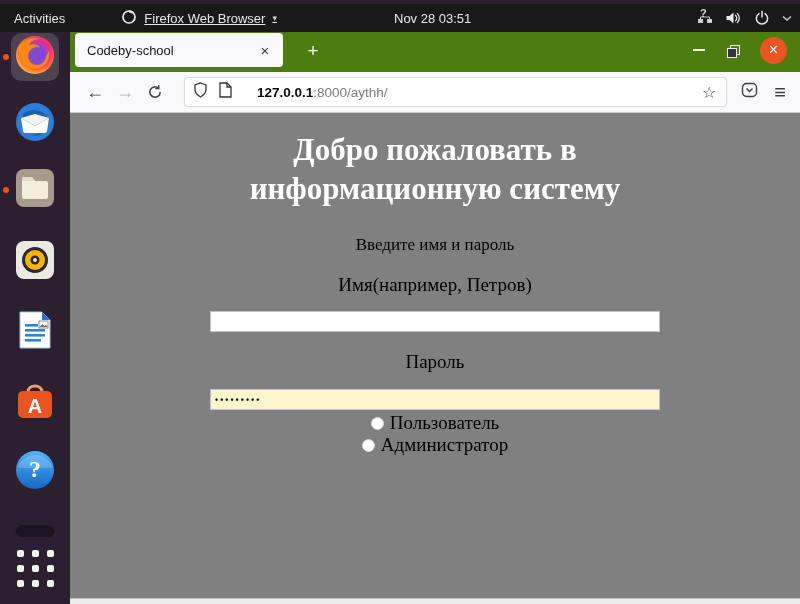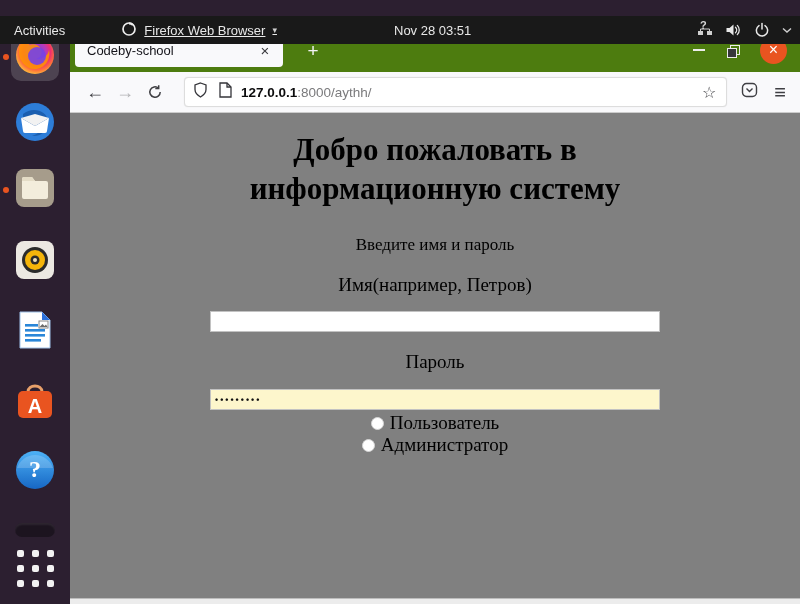--- a/index.html
+++ b/index.html
@@ -1,20 +1,20 @@
 <!DOCTYPE html>
 <html><head>
 <meta charset="utf-8">
 <style>
   * { margin:0; padding:0; box-sizing:border-box; }
   html,body { width:800px; height:604px; overflow:hidden; }
   body { font-family:"Liberation Sans", sans-serif; background:#2c1f30; position:relative; }
 
   
-  .topbar { position:absolute; left:0; top:16px; width:800px; height:28px; background:#191919;
+  .topbar { position:absolute; left:0; top:4px; width:800px; height:28px; background:#191919;
             color:#e8e8e8; font-size:13px; display:flex; align-items:center; z-index:5; }
   .tb-activities { padding:0 14px; height:100%; display:flex; align-items:center; cursor:pointer; }
   .tb-appmenu { display:flex; align-items:center; gap:7px; margin-left:34px; height:100%; padding:4px 8px; cursor:pointer;text-decoration:underline; }
   .tb-appmenu .chev { font-size:9px; color:#cfcfcf; }
   .tb-clock { position:absolute; left:394px; top:0; height:28px; display:flex; align-items:center; font-size:13px; }
   .tb-right { position:absolute; right:8px; top:0; height:28px; display:flex; align-items:center; gap:12px; }
   .tb-right svg { display:block; }
   .net-icon { position:relative; width:16px; height:16px; }
   .net-q { position:absolute; left:3px; top:-3px; font-style:normal; font-size:11px; color:#d8d8d8; font-weight:bold; }
 
@@ -60,31 +60,31 @@
               display:flex; align-items:center; justify-content:center; cursor:pointer; }
 
   .navbar { position:relative; width:100%; height:41px; background:#f9f9fb; border-bottom:1px solid #ccc;
             display:flex; align-items:center; padding:0 10px; }
   .nav-btn { width:30px; height:30px; display:flex; align-items:center; justify-content:center;
              font-size:18px; color:#3f3f43; border-radius:4px; cursor:pointer; }
   .nav-btn.disabled { color:#b4b4b6; }
   .urlbar { flex:1; height:30px; margin:0 14px 0 14px; background:#fff; border:1px solid #ddd; border-radius:4px;
             display:flex; align-items:center; padding:0 8px; box-shadow:0 0 1px rgba(0,0,0,.12); cursor:text; }
   .urlbar svg { flex:none; }
-  .url-text { flex:1; font-size:13.5px; margin-left:9px; white-space:nowrap; overflow:hidden; }
+  .url-text { flex:1; font-size:13.5px; margin-left:25px; white-space:nowrap; overflow:hidden; }
   .url-host { color:#0c0c0d; font-weight:600; }
   .url-rest { color:#7a7a7c; }
   .url-star { font-size:16px; color:#48484c; padding:0 2px; cursor:pointer; }
   .nav-right { display:flex; align-items:center; gap:16px; padding-right:4px; }
   .hamburger { font-size:20px; color:#3f3f43; cursor:pointer; line-height:1; }
 
   
   .page { position:relative; width:100%; height:485px; background:#808080; overflow:hidden;
           font-family:"Liberation Serif", serif; color:#000; text-align:center; }
-  .page h1 { width:540px; margin:17px auto 0; font-size:31px; line-height:39px; font-weight:bold; color:#000000; }
+  .page h1 { width:540px; margin:17px auto 0; font-size:31px; line-height:39px; font-weight:bold; color:#ffffff; }
   .intro { margin-top:27px; font-size:17px; }
   .field-label { margin-top:19px; font-size:19px; }
   .text-input { display:block; width:450px; height:21px; margin:15px auto 0; border:1px solid #c2c2c2;
                 background:#fff; font-size:13px; padding:0 4px; outline:none; }
   .pw-label { margin-top:19px; }
   .pw-input { margin-top:16px; background:#fdf6cc; font-size:9px; font-weight:bold; letter-spacing:2px; color:#111; }
   .radio-row { margin-top:3px; font-size:19px; line-height:19px; }
   .radio-row:first-of-type { margin-top:5px; }
   .radio { display:inline-block; width:13px; height:13px; border-radius:50%; background:#fff;
            border:1px solid #d6d6d6; vertical-align:-1px; margin-right:6px; cursor:pointer; }

